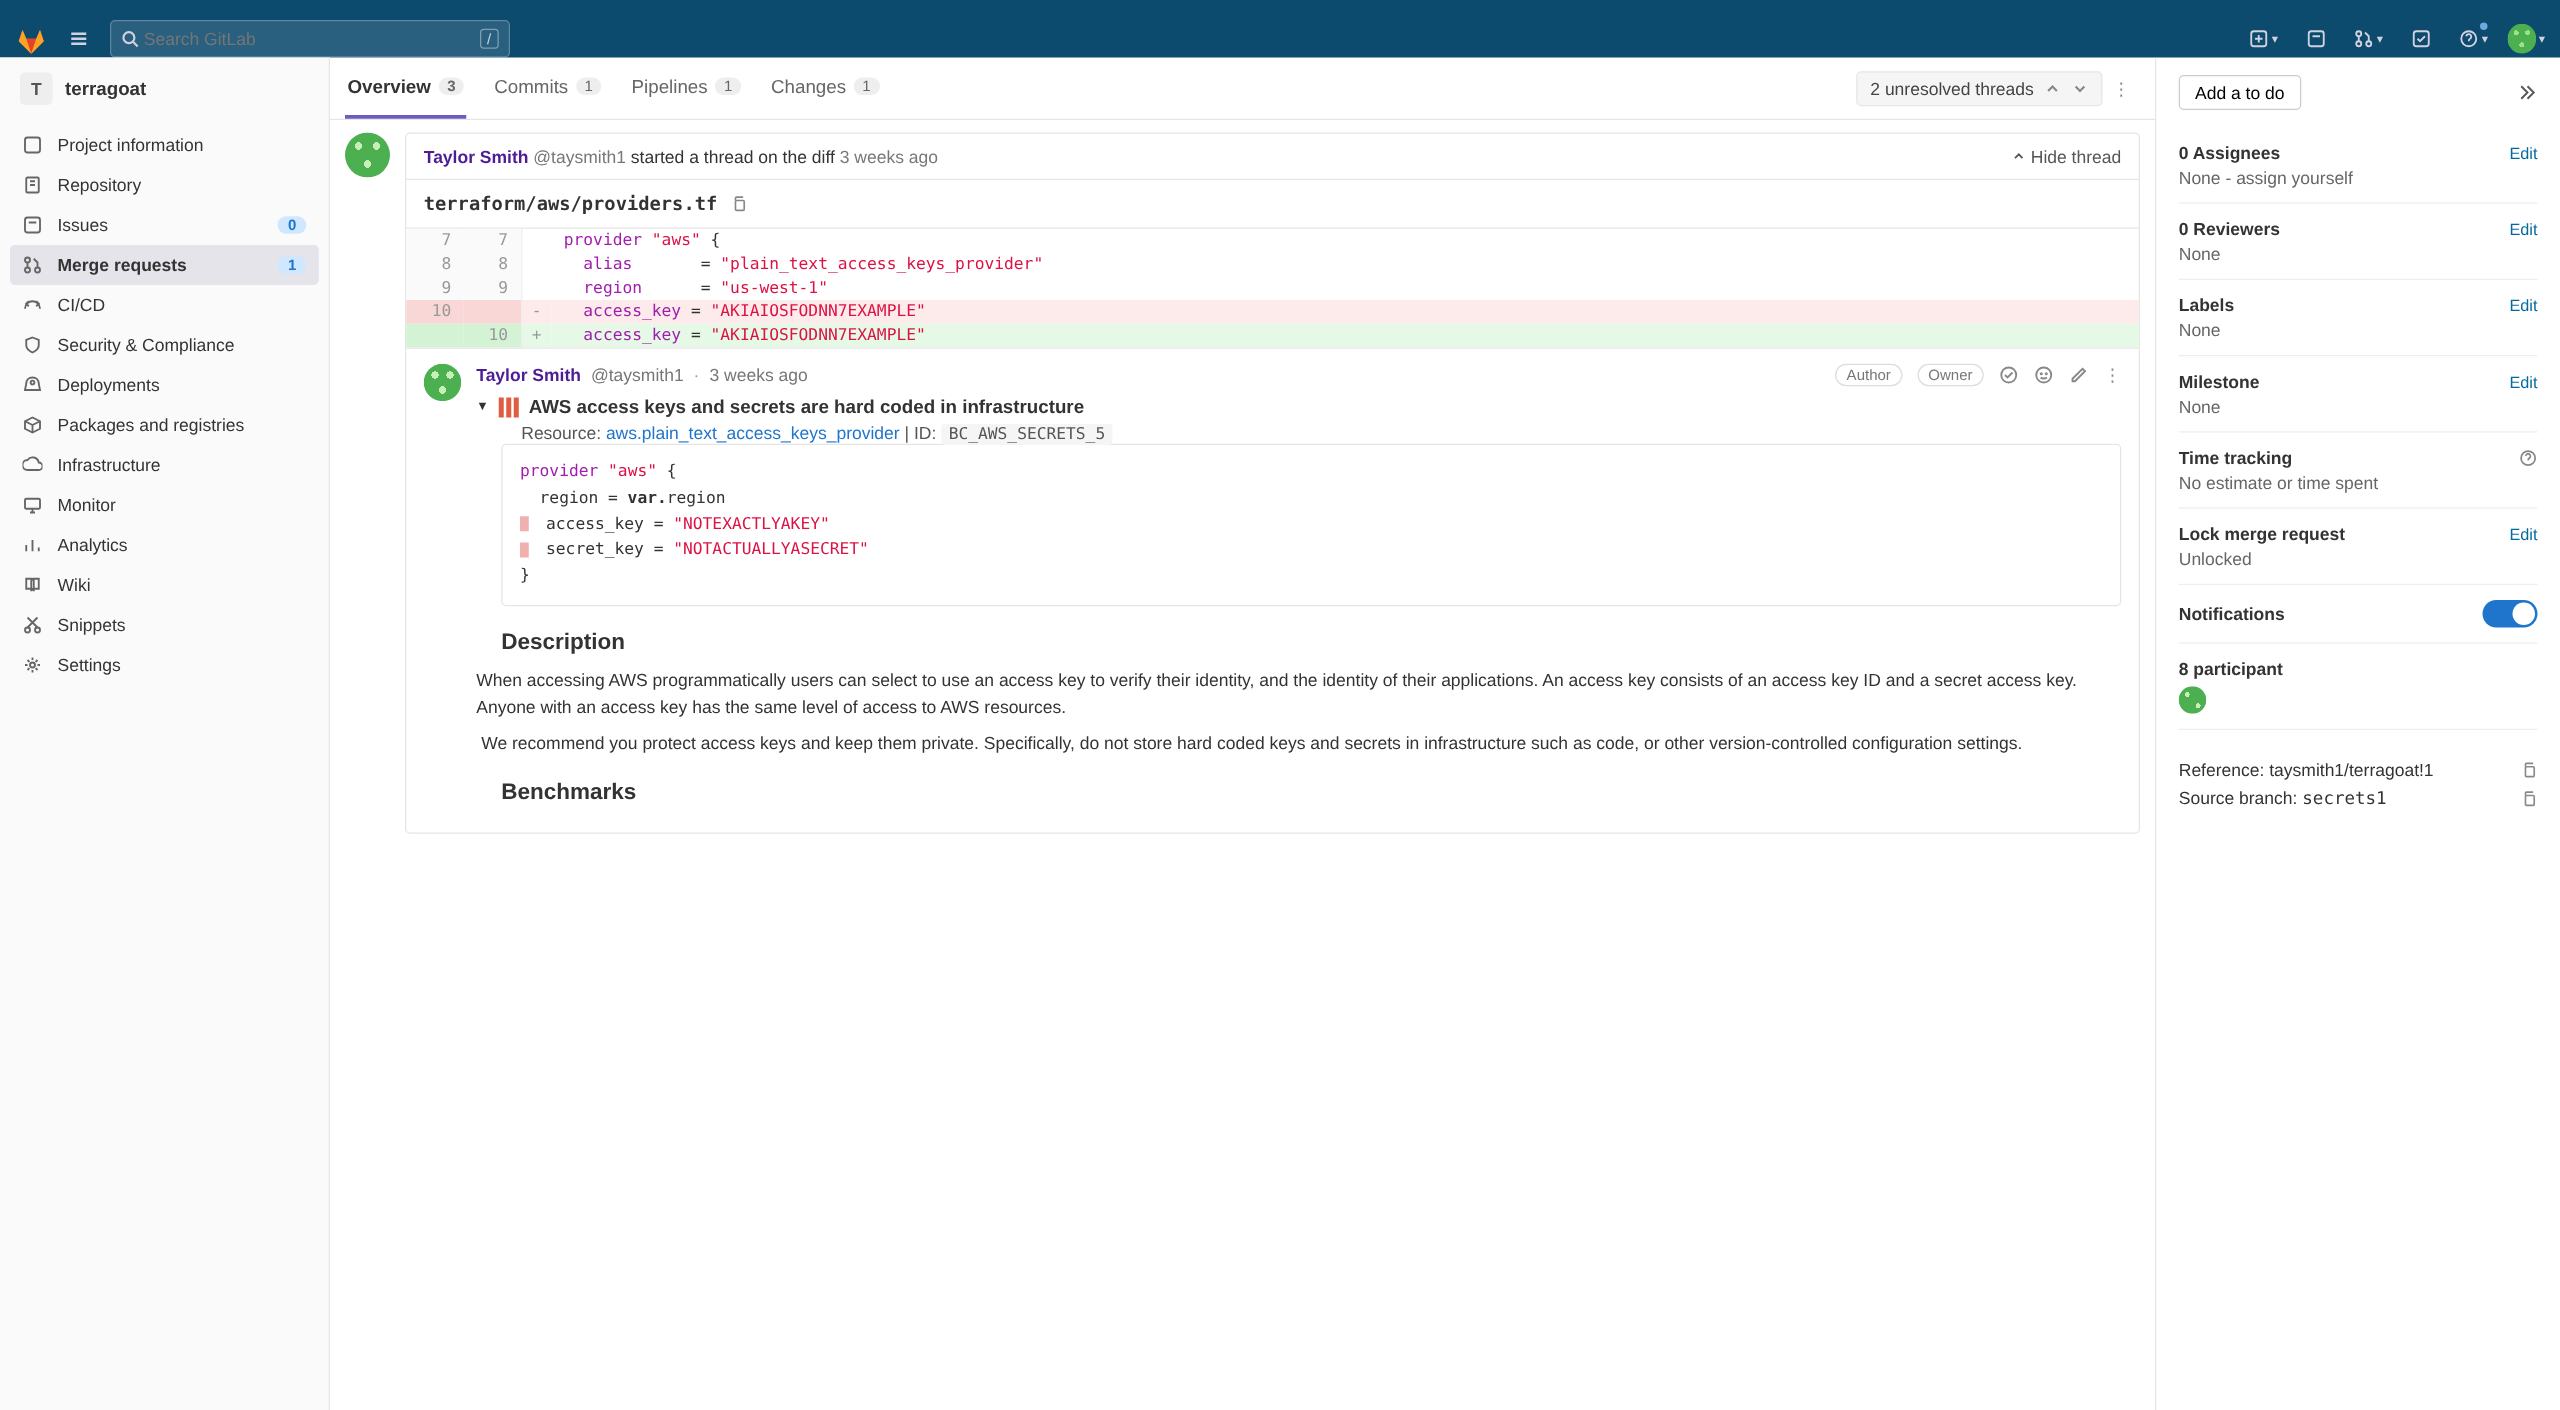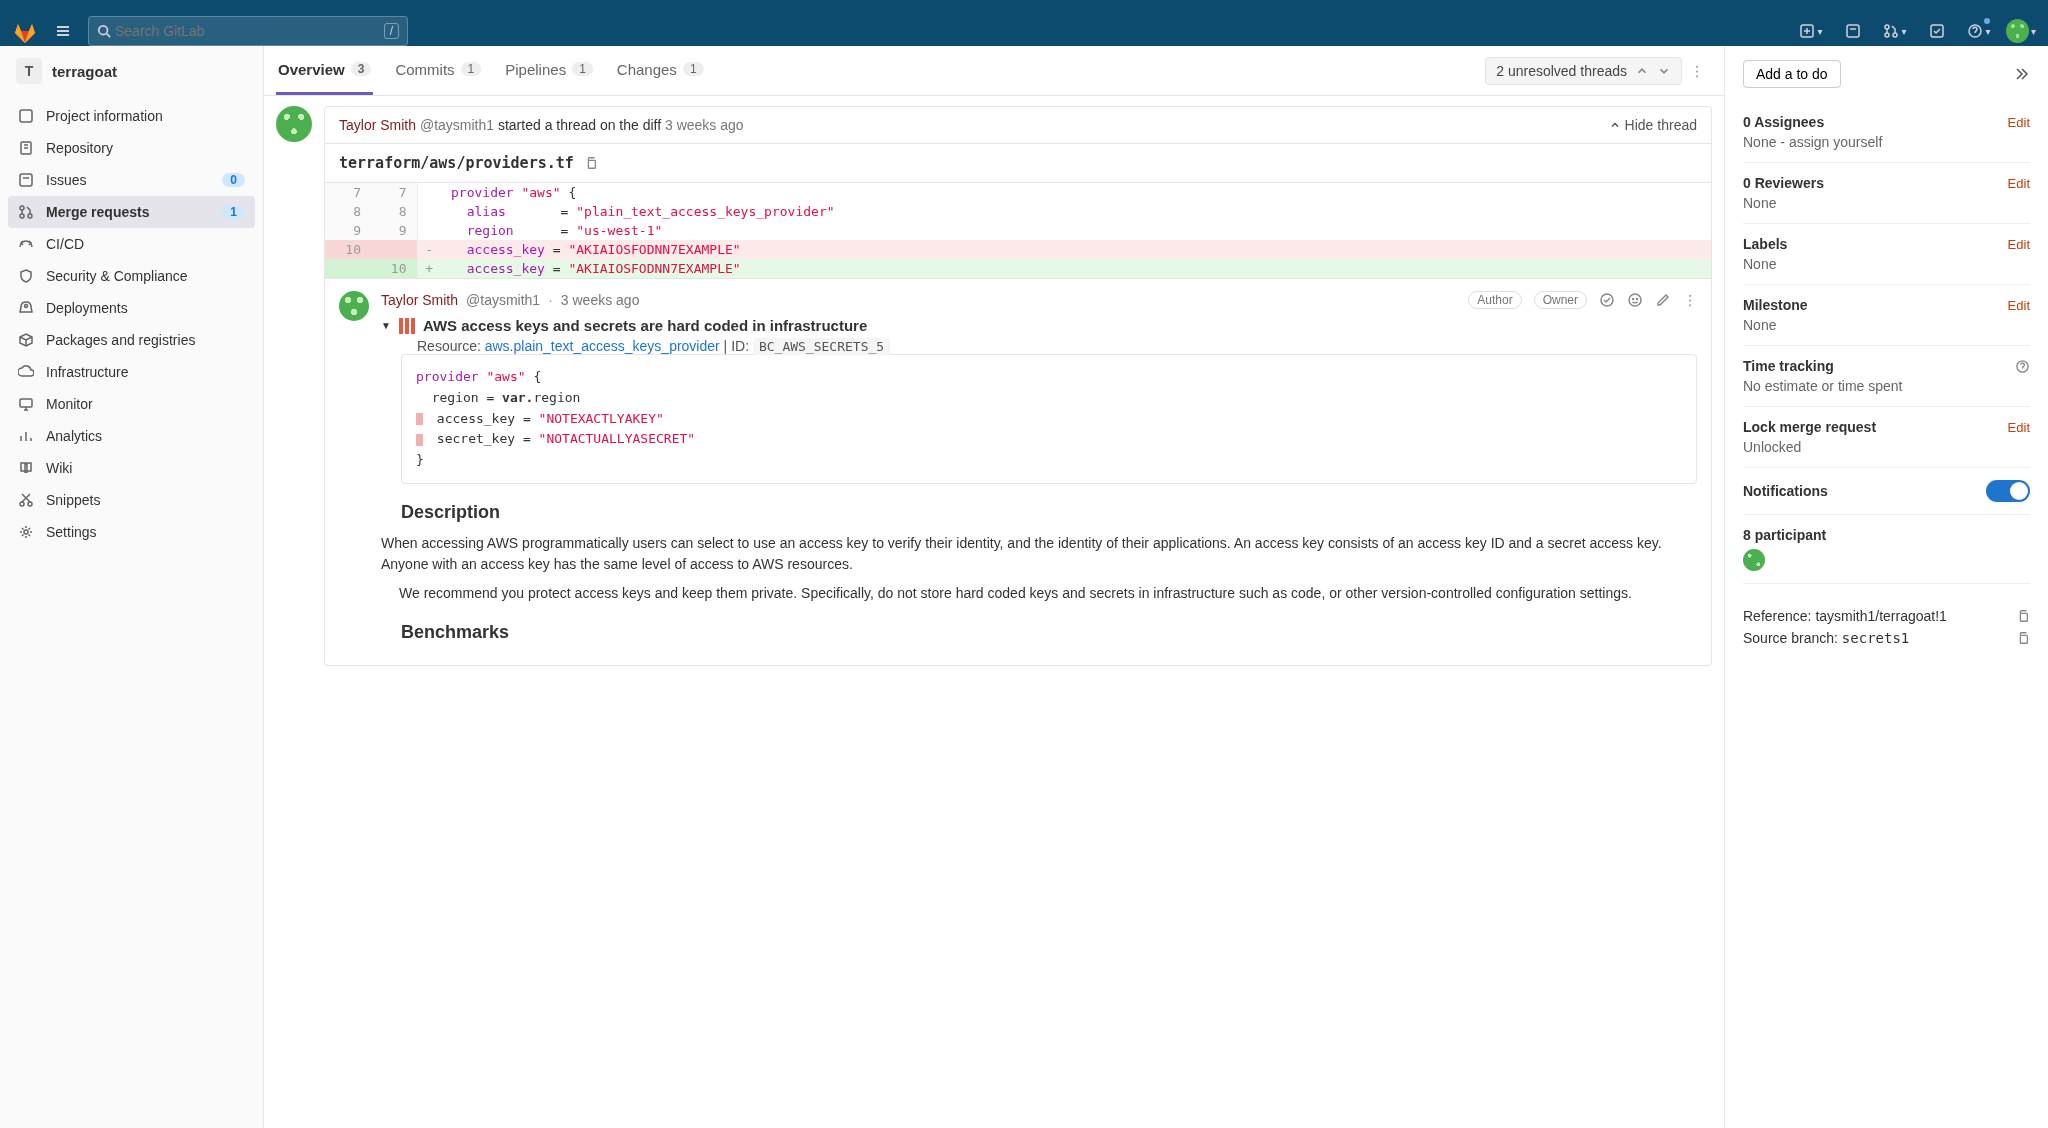--- a/index.html
+++ b/index.html
@@ -44,21 +44,21 @@
 .threads-box { display:flex; align-items:center; gap:8px; background:#f5f5f5; border:1px solid #e5e5e5; border-radius:4px; padding: 5px 10px; color:#444; }
 .threads-box .sm-ic { cursor:pointer; color:#888; }
 .menu-dots { padding: 0 8px; color:#888; cursor:pointer; }
 
 .content { padding: 10px 12px 40px 12px; }
 .thread-block { display:flex; gap: 12px; }
 .avatar-md { width:36px; height:36px; border-radius:50%; background:#4caf50; flex-shrink:0; background-image: radial-gradient(circle at 30% 30%, #c6f0b8 3px, transparent 3px), radial-gradient(circle at 70% 30%, #c6f0b8 3px, transparent 3px), radial-gradient(circle at 50% 70%, #c6f0b8 3px, transparent 3px); }
 .thread-card { flex:1; border:1px solid #e5e5e5; border-radius:4px; }
 .thread-head { display:flex; align-items:center; padding: 10px 14px; border-bottom:1px solid #e5e5e5; }
 .thread-head .who { flex:1; }
-.user-name { font-weight:400; color:#7f1d1d; }
+.user-name { font-weight:700; color:#4c1d95; }
 .user-handle { color:#777; }
 .hide-thread { color:#555; cursor:pointer; display:flex; align-items:center; gap:4px; }
 .file-head { padding: 10px 14px; border-bottom:1px solid #e5e5e5; display:flex; align-items:center; gap:10px; font-family: ui-monospace, monospace; font-weight:600; font-size:15px; }
 
 .diff-table { width:100%; border-collapse: collapse; font-family: ui-monospace, Menlo, Consolas, monospace; font-size: 13px; }
 .diff-table td { padding: 2px 0; white-space: pre; }
 .ln { width: 46px; text-align: right; color:#999; padding-right: 10px !important; background:#fafafa; user-select:none; }
 .ln.sep { border-right: 1px solid #eee; }
 .sign { width: 24px; text-align:center; color:#999; }
 .code { padding-left: 10px !important; }
@@ -90,21 +90,21 @@
 .cb-delmark { display:inline-block; width:7px; height:12px; background:#f1b0b0; margin-right:6px; vertical-align:middle; }
 .desc-p { margin: 8px 0; line-height:1.5; color:#333; }
 
 .rp-head { display:flex; align-items:center; justify-content:space-between; margin-bottom:14px; }
 .btn-outline { border:1px solid #ccc; border-radius:4px; padding: 5px 12px; background:#fff; cursor:pointer; font-size:14px; }
 .rp-collapse { color:#555; cursor:pointer; }
 .rp-section { padding: 12px 0; border-bottom:1px solid #eee; }
 .rp-section.nb { border-bottom:none; }
 .rp-title-row { display:flex; align-items:center; justify-content:space-between; }
 .rp-title { font-weight:700; font-size:14px; }
-.rp-edit { color:#c2410c; font-size:13px; cursor:pointer; }
+.rp-edit { color:#0369a1; font-size:13px; cursor:pointer; }
 .rp-val { color:#666; margin-top:4px; }
 .toggle { width:44px; height:22px; border-radius:11px; background:#1f75cb; position:relative; cursor:pointer; }
 .toggle::after { content:""; width:18px; height:18px; border-radius:50%; background:#fff; position:absolute; right:2px; top:2px; display:flex; align-items:center; justify-content:center; }
 .toggle-row { display:flex; align-items:center; justify-content:space-between; }
 .avatar-xs { width:22px; height:22px; border-radius:50%; background:#4caf50; background-image: radial-gradient(circle at 30% 30%, #c6f0b8 2px, transparent 2px), radial-gradient(circle at 70% 70%, #c6f0b8 2px, transparent 2px); }
 .ref-row { display:flex; align-items:center; justify-content:space-between; color:#333; font-size:14px; margin-top:6px; }
 .mono { font-family: ui-monospace, monospace; }
 .copy-ic { color:#888; cursor:pointer; }
 
 svg { display:block; }
@@ -435,21 +435,21 @@
                     <div class="cb-line"><span class="tok-kw">provider </span><span class="tok-str">"aws"</span> {</div>
                     <div class="cb-line">  region = <span style="font-weight:600">var.</span>region</div>
                     <div class="cb-line"><span class="cb-delmark"></span> access_key = <span class="tok-str">"NOTEXACTLYAKEY"</span></div>
                     <div class="cb-line"><span class="cb-delmark"></span> secret_key = <span class="tok-str">"NOTACTUALLYASECRET"</span></div>
                     <div class="cb-line">}</div>
                   </div>
 
                   <div class="section-h">Description</div>
                 </div>
                 <p class="desc-p">When accessing AWS programmatically users can select to use an access key to verify their identity, and the identity of their applications. An access key consists of an access key ID and a secret access key. Anyone with an access key has the same level of access to AWS resources.</p>
-                <p class="desc-p" style="margin-left:18px">We recommend you protect access keys and keep them private. Specifically, do not store hard coded keys and secrets in infrastructure such as code, or other version-controlled configuration settings.</p>
+                <p class="desc-p" style="margin-left:4px">We recommend you protect access keys and keep them private. Specifically, do not store hard coded keys and secrets in infrastructure such as code, or other version-controlled configuration settings.</p>
                 <div class="section-h" style="margin-left:20px">Benchmarks</div>
               </div>
             </div>
 
           </div>
         </div>
       </div>
     </div>
 
     <div class="right-panel">

